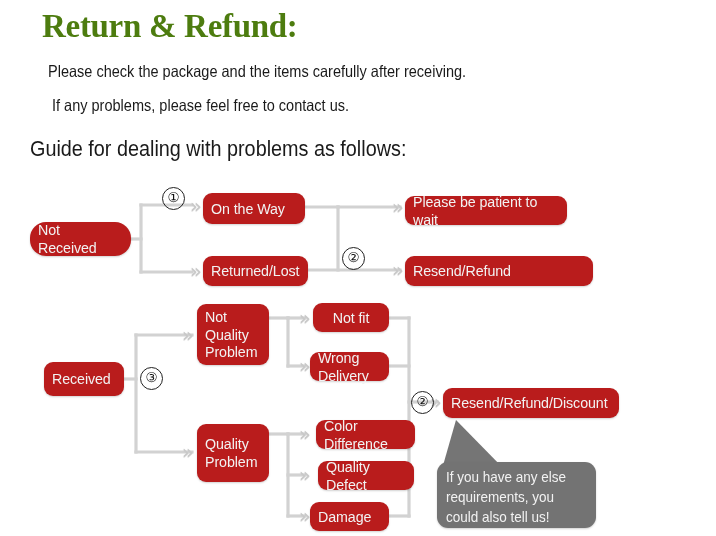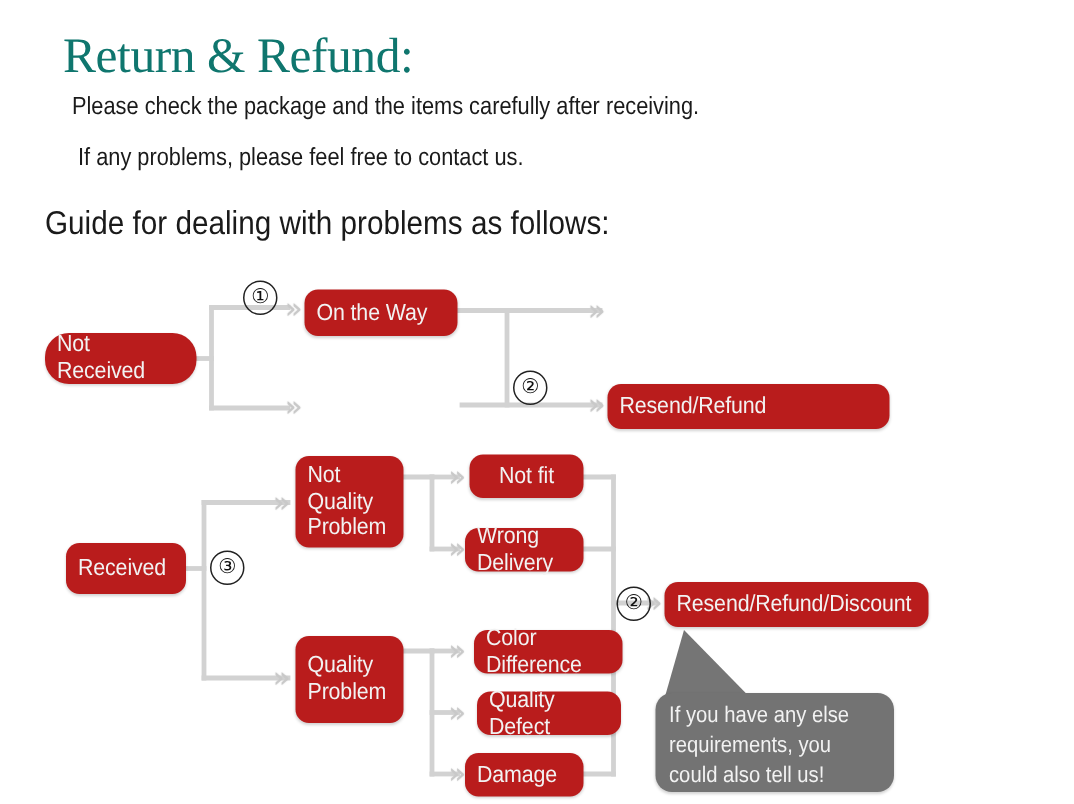--- a/index.html
+++ b/index.html
@@ -13,26 +13,26 @@
     height: 536px;
     background: #ffffff;
     overflow: hidden;
     font-family: "Liberation Sans", sans-serif;
   }
 
   
   #title {
     position: absolute;
     left: 42px;
-    top: 20px;
+    top: 8px;
     font-family: "Liberation Serif", serif;
-    font-weight: normal;
+    font-weight: bold;
     font-size: 33px;
     letter-spacing: -0.3px;
-    color: #0f766e;
+    color: #4d7c0f;
     white-space: nowrap;
   }
   .lede {
     position: absolute;
     font-size: 16.5px;
     color: #1a1a1a;
     white-space: nowrap;
     transform: scaleX(0.88);
     transform-origin: left center;
   }
@@ -220,20 +220,23 @@
     </div>
 
     <div class="node" style="left:44px; top:362px; width:80px; height:34px;">
       <span>Received</span>
     </div>
 
     <div class="node" style="left:203px; top:193px; width:102px; height:31px;">
       <span>On the Way</span>
     </div>
 
+    <div class="node" style="left:203px; top:256px; width:105px; height:30px;">
+      <span>Returned/Lost</span>
+    </div>
 
     <div class="node" style="left:197px; top:304px; width:72px; height:61px;">
       <span>Not
 Quality
 Problem</span>
     </div>
 
     <div class="node" style="left:197px; top:424px; width:72px; height:58px;">
       <span>Quality
 Problem</span>
@@ -252,20 +255,23 @@
     </div>
 
     <div class="node" style="left:318px; top:461px; width:96px; height:29px;">
       <span>Quality Defect</span>
     </div>
 
     <div class="node" style="left:310px; top:502px; width:79px; height:29px;">
       <span>Damage</span>
     </div>
 
+    <div class="node" style="left:405px; top:196px; width:162px; height:29px;">
+      <span>Please be patient to wait</span>
+    </div>
 
     <div class="node" style="left:405px; top:256px; width:188px; height:30px;">
       <span>Resend/Refund</span>
     </div>
 
     <div class="node" style="left:443px; top:388px; width:176px; height:30px;">
       <span>Resend/Refund/Discount</span>
     </div>
 
     <svg id="bubble-tail" viewBox="0 0 70 62" xmlns="http://www.w3.org/2000/svg">

